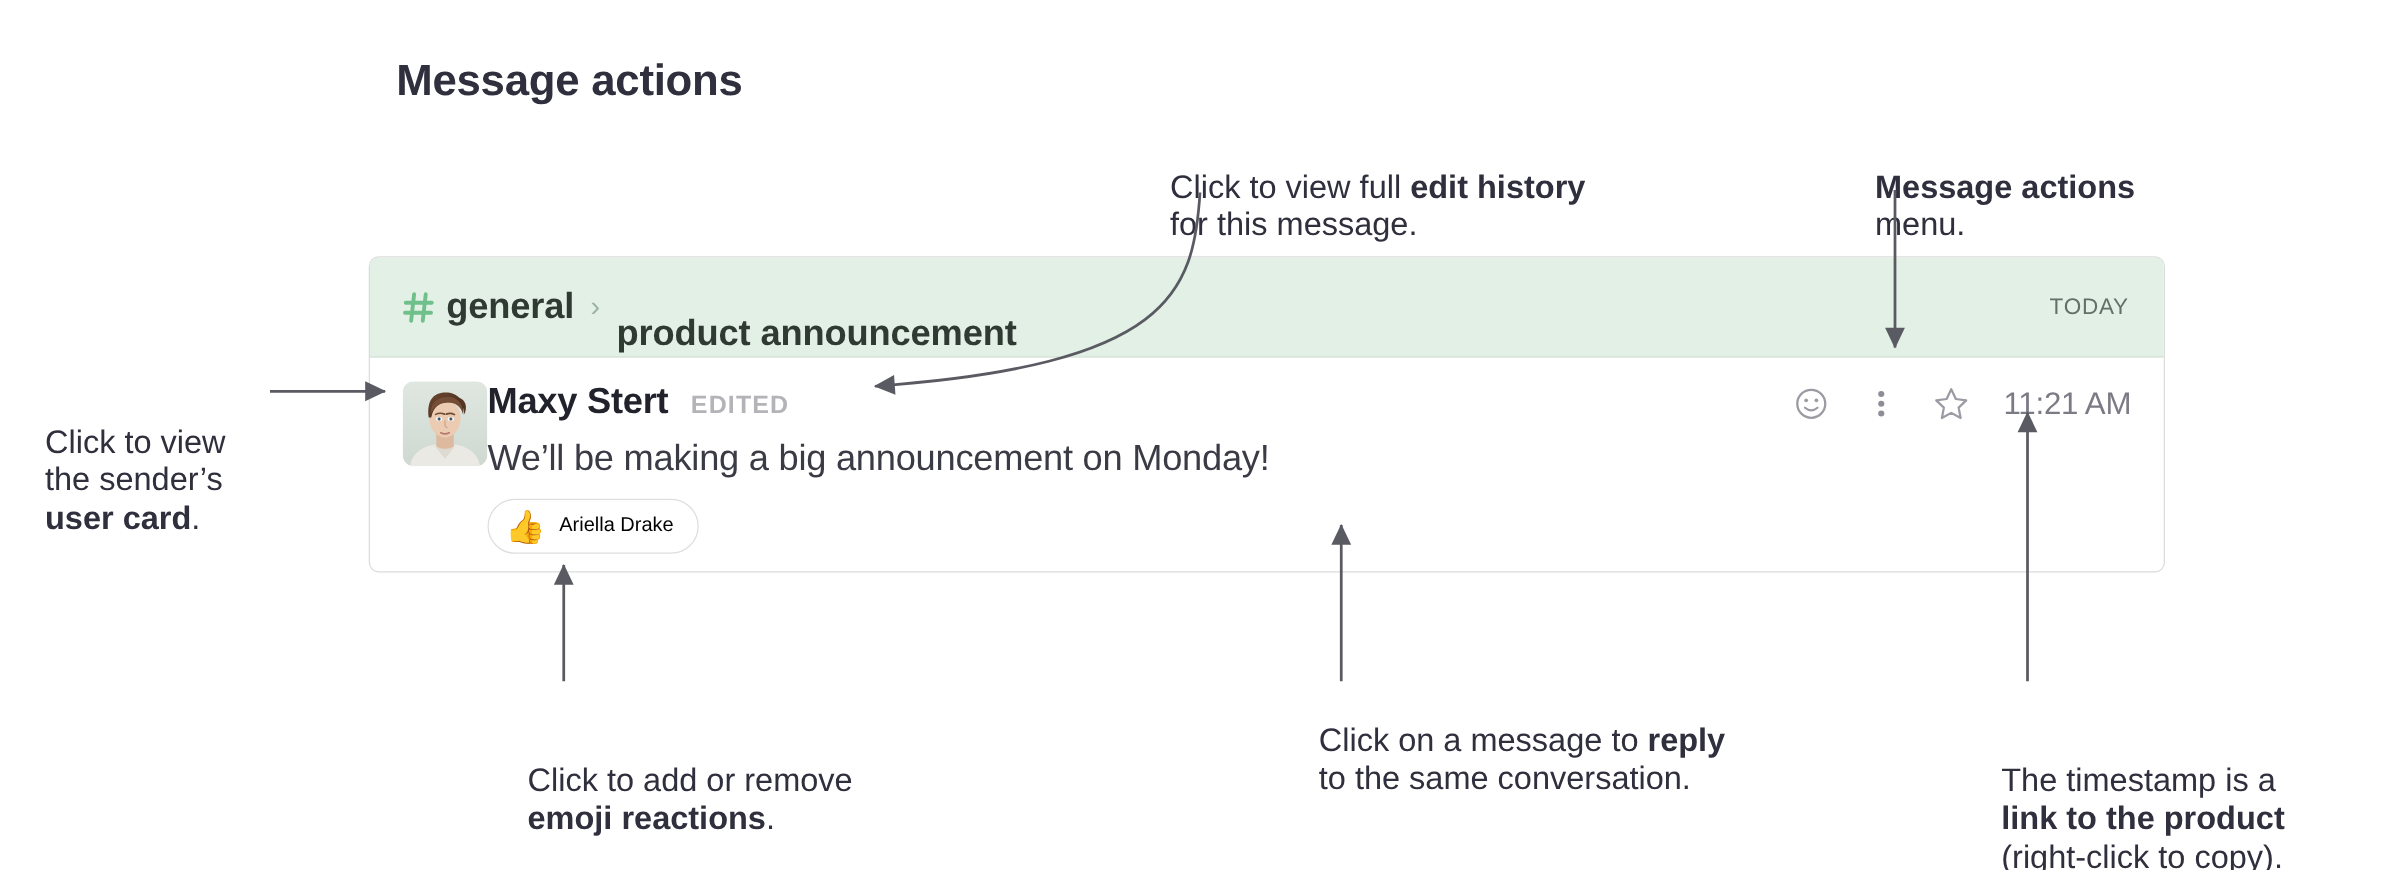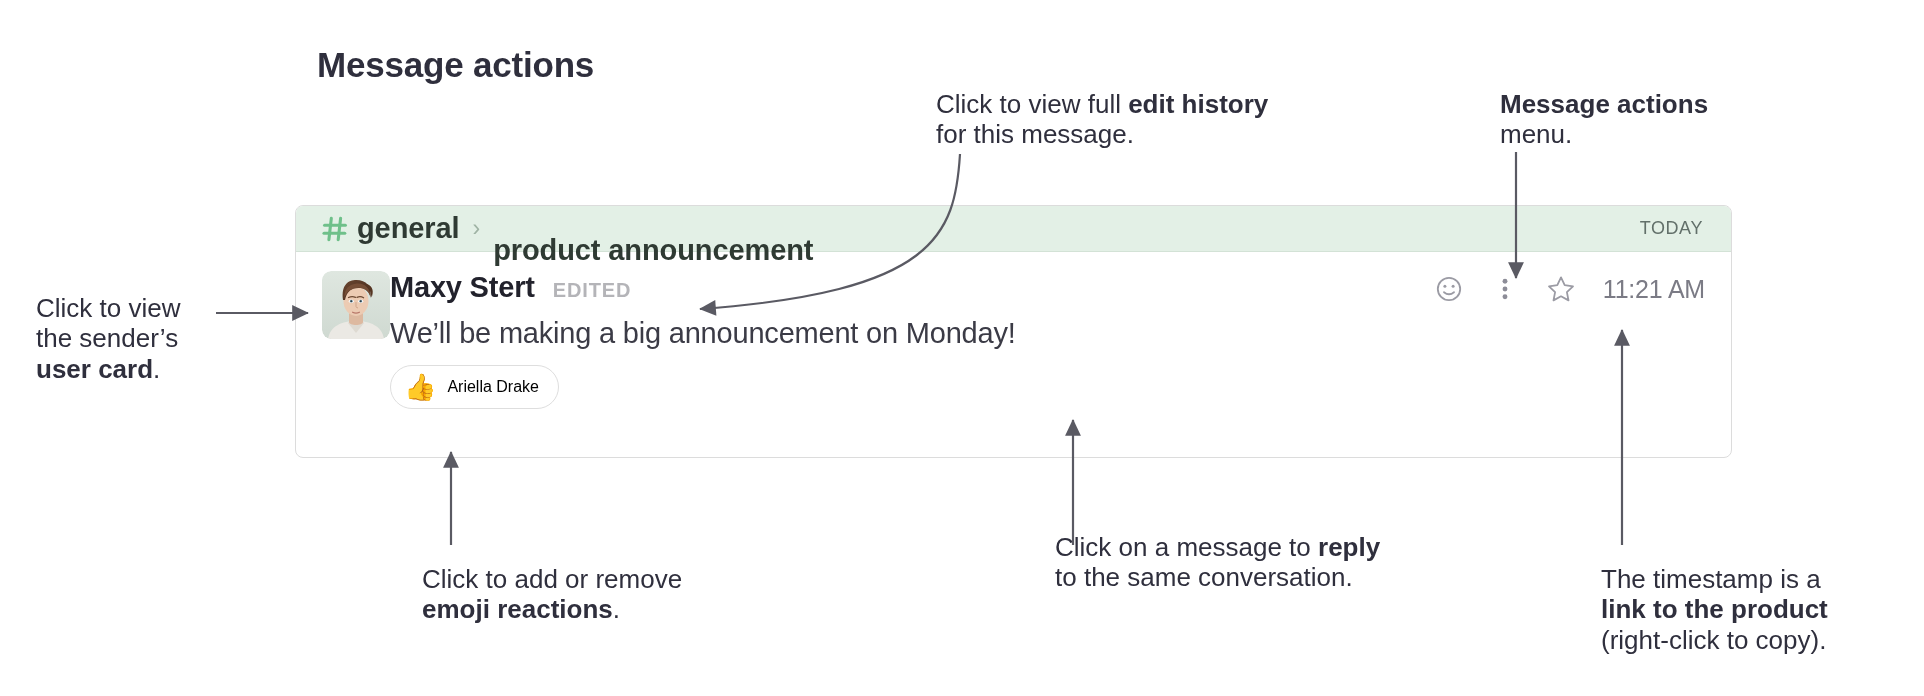--- a/index.html
+++ b/index.html
@@ -26,20 +26,21 @@
     white-space: nowrap;
   }
 
   
   .annot {
     position: absolute;
     font-size: 26px;
     line-height: 1.17;
     color: #2f2f3d;
     white-space: nowrap;
+    margin-top: 45px;
   }
   .annot b { font-weight: 700; }
 
   #annot-user-card  { left: 36px;   top: 293px; }
   #annot-edit-hist  { left: 936px;  top: 89px;  }
   #annot-menu       { left: 1500px; top: 89px;  }
   #annot-emoji      { left: 422px;  top: 564px; }
   #annot-reply      { left: 1055px; top: 532px; }
   #annot-timestamp  { left: 1601px; top: 564px; }
 
@@ -57,21 +58,21 @@
     left: 295px; top: 205px;
     width: 1437px; height: 253px;
     background: #ffffff;
     border: 1px solid #dcdcdc;
     border-radius: 8px;
     overflow: hidden;
   }
 
   
   #recipient-bar {
-    height: 46px;
+    height: 80px;
     background: #e3f0e6;
     border-bottom: 1px solid #d3e2d6;
     display: flex;
     align-items: center;
     padding: 0 28px 0 26px;
   }
   #hash-icon {
     width: 26px; height: 26px;
     margin-right: 9px;
     flex: 0 0 auto;

